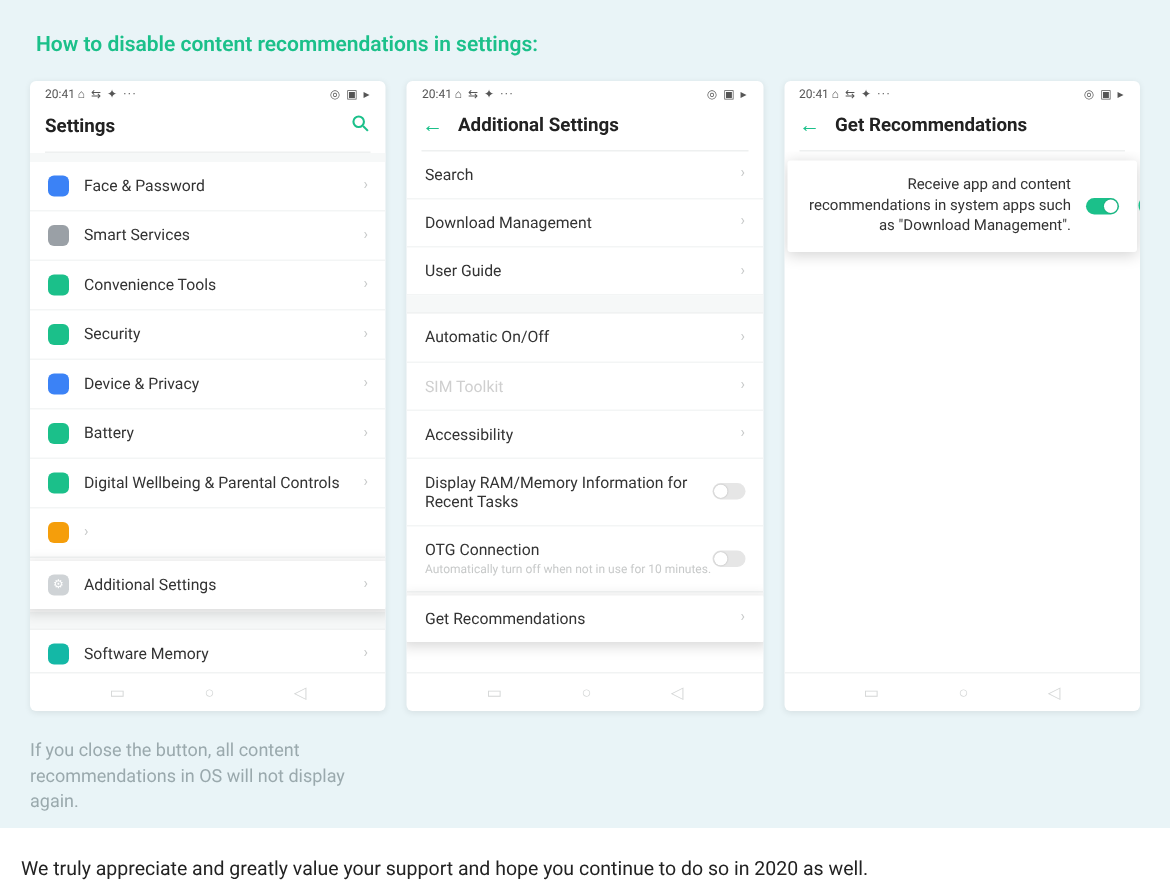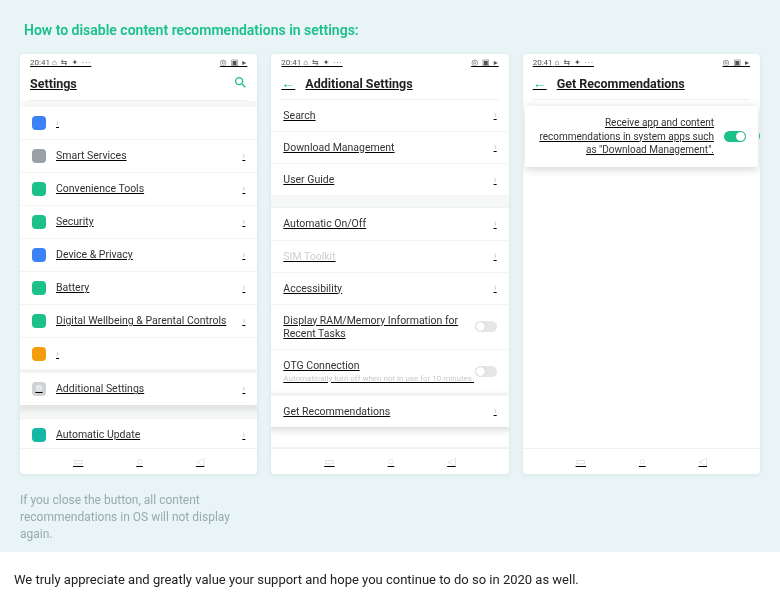--- a/index.html
+++ b/index.html
@@ -1,21 +1,21 @@
 <!DOCTYPE html>
 <html><head>
 <meta charset="utf-8">
 <style>
   * { box-sizing: border-box; margin: 0; padding: 0; }
   body { font-family: -apple-system, "Segoe UI", Roboto, Arial, sans-serif; background:#fff; width:780px; }
   .stage { background:#e9f4f7; padding:18px 20px 10px 20px; width:780px; }
   .heading { color:#1bc08a; font-size:14px; font-weight:600; margin:4px 0 16px 4px; }
   .phones { display:flex; gap:14px; justify-content:space-between; }
   .phone { background:#fff; width:266px; height:420px; border-radius:4px; position:relative;
-           box-shadow:0 1px 4px rgba(0,0,0,0.08); display:flex; flex-direction:column; overflow:hidden;text-decoration:underline;}
+           box-shadow:0 1px 4px rgba(0,0,0,0.08); display:flex; flex-direction:column; overflow:hidden;}
   .statusbar { display:flex; justify-content:space-between; align-items:center;
                padding:4px 10px 2px 10px; font-size:8px; color:#555;}
   .statusbar .icons { letter-spacing:1px; }
   .appbar { display:flex; align-items:center; padding:6px 10px 8px 10px; gap:10px; }
   .appbar .title { font-size:12.5px; font-weight:700; color:#222; flex:1;}
   .appbar .search { color:#1bc08a; font-size:14px; }
   .appbar .back { color:#1bc08a; font-size:14px; font-weight:700; }
   .divider { height:1px; background:#eef0f0; margin:0 10px; }
   .body { flex:1; overflow:hidden; padding:0 0 2px 0;}
   .row { display:flex; align-items:center; padding:9px 12px; font-size:10.5px; color:#333;
@@ -74,20 +74,21 @@
               <line x1="15.5" y1="15.5" x2="21" y2="21"></line>
             </svg>
         </span>
       </div>
       <div class="divider"></div>
       <div class="body">
         <div class="smallgap"></div>
         <div id="p1list">
             <div class="row">
     <span class="icon bg-blue"></span>
+    <span class="label">Face &amp; Password</span>
     <span class="chev">›</span>
             </div>
             <div class="row">
     <span class="icon bg-grey"></span>
     <span class="label">Smart Services</span>
     <span class="chev">›</span>
             </div>
             <div class="row">
     <span class="icon bg-green"></span>
     <span class="label">Convenience Tools</span>
@@ -123,21 +124,21 @@
             <span class="icon bg-light">⚙</span>
             <span class="label">Additional Settings</span>
             <span class="chev">›</span>
           </div>
 
         </div>
         <div class="gap"></div>
         <div id="p1list2">
             <div class="row">
     <span class="icon bg-teal"></span>
-    <span class="label">Automatic Update</span>
+    <span class="label">Software Memory</span>
     <span class="chev">›</span>
             </div>
           </div>
       </div>
       <div class="navbar">
         <span>▭</span>
         <span>○</span>
         <span>◁</span>
       </div>
     </div>

